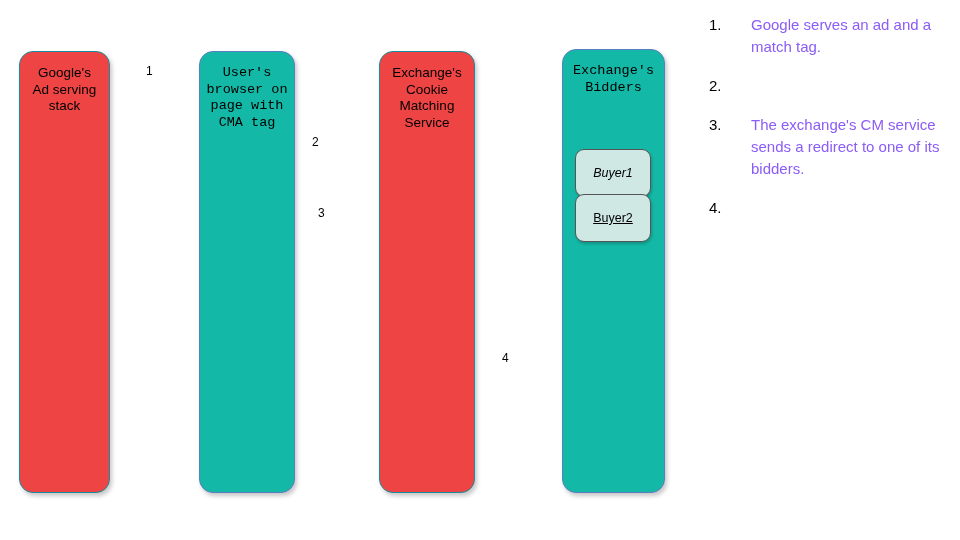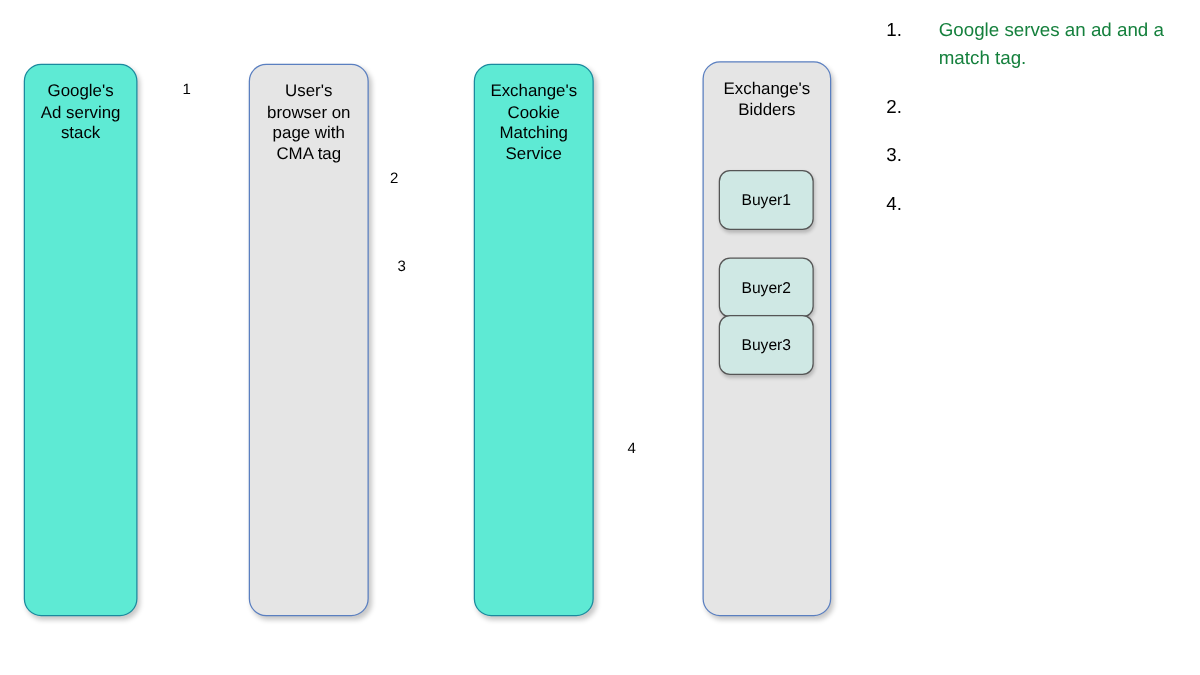--- a/index.html
+++ b/index.html
@@ -25,26 +25,27 @@
 
   
   .lane {
     position: absolute;
     border-radius: 14px;
     box-sizing: border-box;
     box-shadow: 2px 3px 4px rgba(0,0,0,0.22);
     text-align: center;
   }
   .lane-green {
-    background: #5eead4;
+    background: #ef4444;
     border: 1.4px solid #1a8a9e;
   }
   .lane-blue {
-    background: #e5e5e5;
+    background: #14b8a6;
     border: 1.4px solid #5a7fc0;
+    font-family: Liberation Mono, monospace;
   }
   .lane-title {
     display: block;
     padding-top: 13px;
     font-size: 13.5px;
     line-height: 16.5px;
     color: #000;
     white-space: pre-line;
   }
 
@@ -97,21 +98,21 @@
     width: 42px;
     flex: 0 0 42px;
     font-size: 15px;
     line-height: 22px;
     color: #000;
   }
   .step-text {
     flex: 1 1 auto;
     font-size: 15px;
     line-height: 22px;
-    color: #15803d;
+    color: #8b5cf6;
   }
 </style>
 </head>
 <body>
 
 <div id="canvas">
 
   <div class="lane lane-green" style="left:19px; top:51px; width:91px; height:442px;">
     <span class="lane-title">Google's
 Ad serving
@@ -130,28 +131,25 @@
 Cookie
 Matching
 Service</span>
   </div>
 
   <div class="lane lane-blue" style="left:562px; top:49px; width:103px; height:444px;">
     <span class="lane-title">Exchange's
 Bidders</span>
   </div>
 
-  <div class="buyer" style="top:136px;">
+  <div class="buyer" style="top:149px;font-style:italic;">
     <span>Buyer1</span>
   </div>
-  <div class="buyer" style="top:206px;">
+  <div class="buyer" style="top:194px;text-decoration:underline;">
     <span>Buyer2</span>
-  </div>
-  <div class="buyer" style="top:252px;">
-    <span>Buyer3</span>
   </div>
 
   <svg class="arrow-svg" viewBox="0 0 960 540" xmlns="http://www.w3.org/2000/svg">
     <defs>
       <marker id="head-r" markerWidth="9" markerHeight="8" refX="8.5" refY="4" orient="auto" markerUnits="strokeWidth">
         <path d="M0,0 L9,4 L0,8 L2.2,4 Z" fill="#1a8a9e"></path>
       </marker>
       <marker id="head-l" markerWidth="9" markerHeight="8" refX="8.5" refY="4" orient="auto" markerUnits="strokeWidth">
         <path d="M0,0 L9,4 L0,8 L2.2,4 Z" fill="#1a8a9e"></path>
       </marker>
@@ -185,19 +183,20 @@
   <div id="steps">
     <div class="step">
       <span class="step-num">1.</span>
       <span class="step-text">Google serves an ad and a match tag.</span>
     </div>
     <div class="step">
       <span class="step-num">2.</span>
     </div>
     <div class="step">
       <span class="step-num">3.</span>
+      <span class="step-text">The exchange's CM service sends a redirect to one of its bidders.</span>
     </div>
     <div class="step">
       <span class="step-num">4.</span>
     </div>
   </div>
 
 </div>
 
 </body></html>

